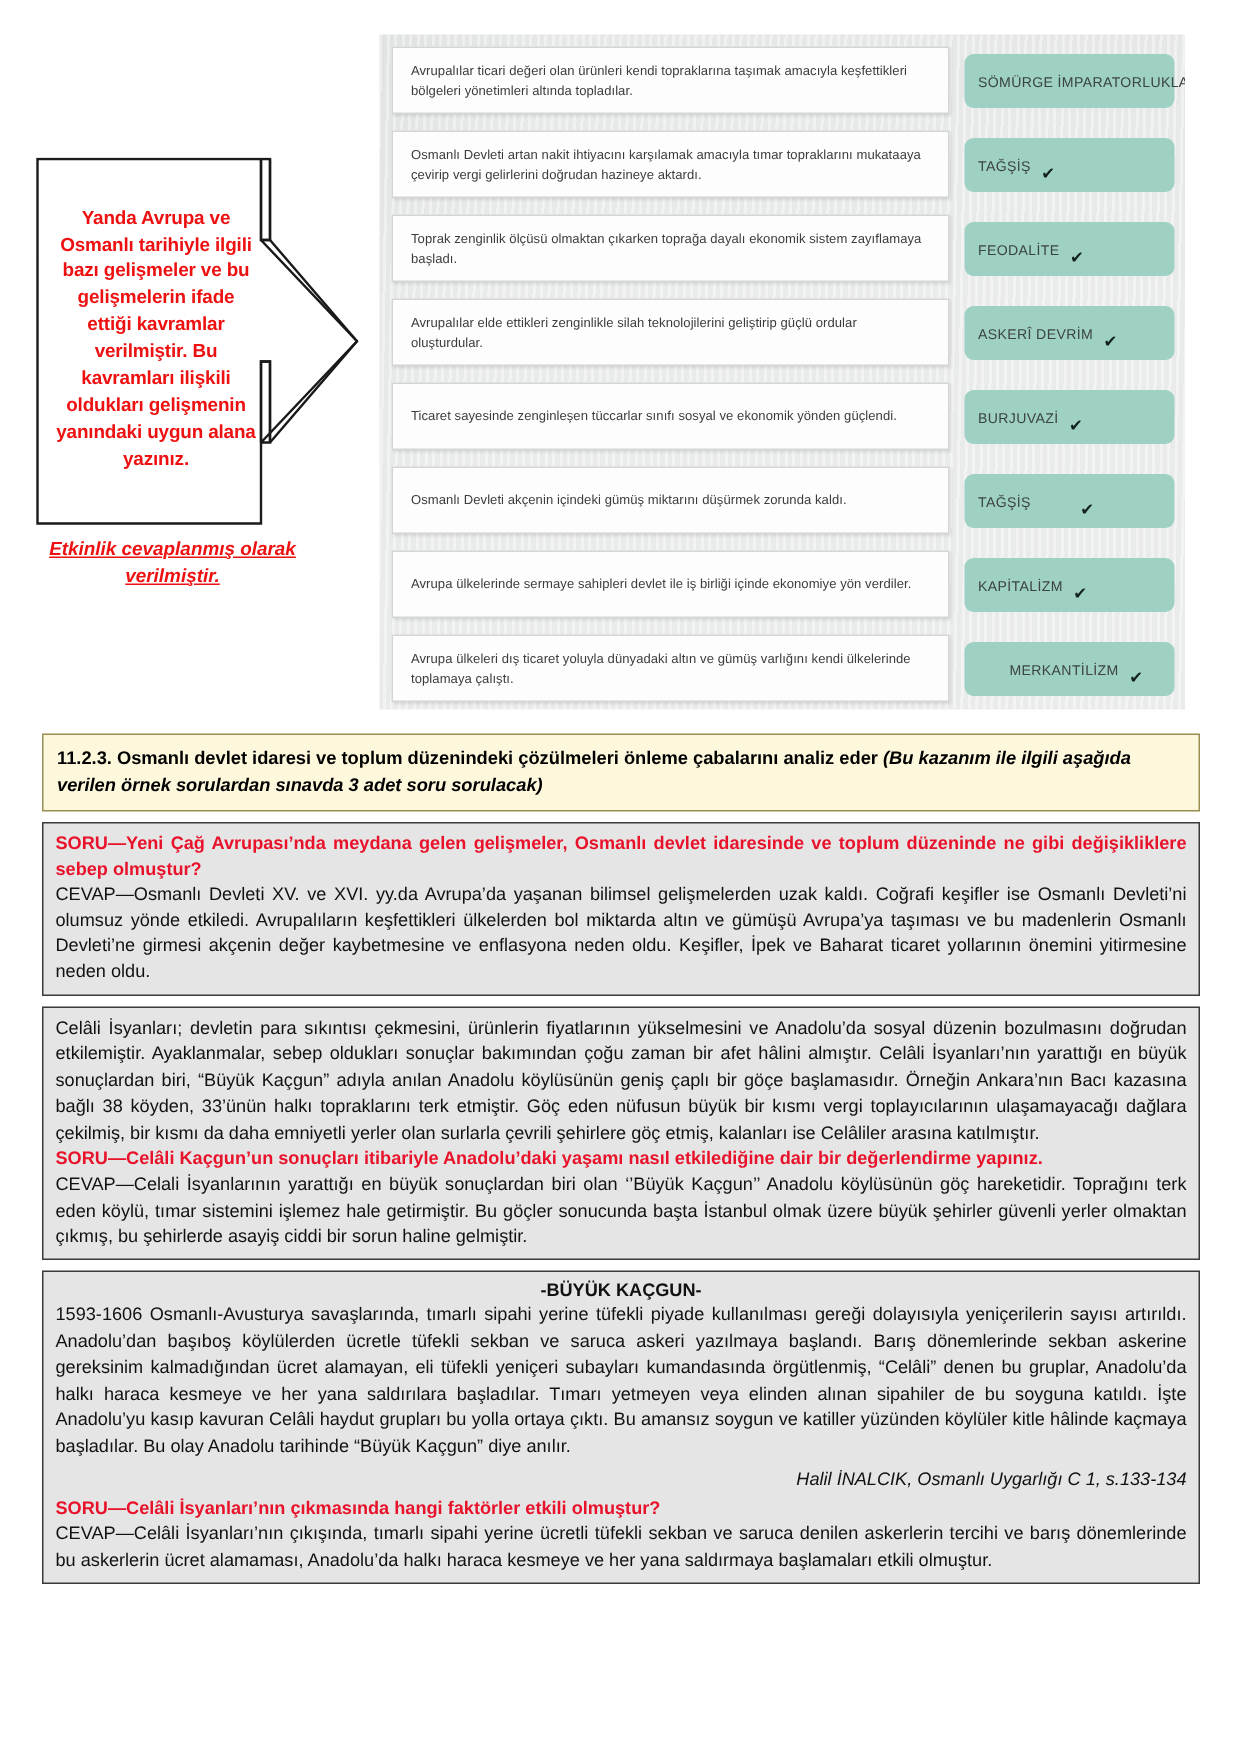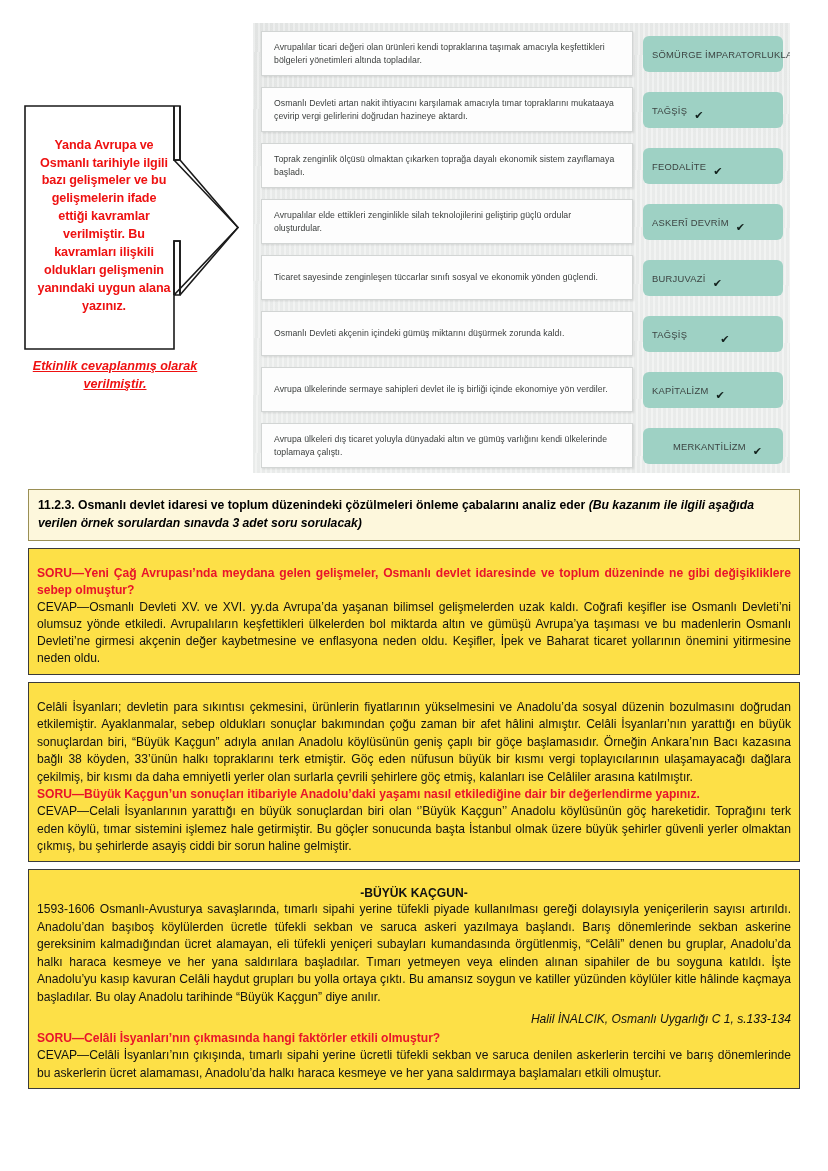--- a/index.html
+++ b/index.html
@@ -160,22 +160,22 @@
   
   #doc {
     position: absolute;
     left: 28px;
     top: 489px;
     width: 772px;
   }
   .doc-box {
     border: 1px solid #3b3b3b;
     box-sizing: border-box;
-    padding: 16px 8px 6px 8px;
-    background: #fde047;
+    padding: 5px 8px 6px 8px;
+    background: #e5e5e5;
     margin-bottom: 7px;
   }
   #kazanim-box {
     background: #fdf7dc;
     border: 1px solid #9a8f55;
     padding: 6px 9px 7px 9px;
   }
   .kz {
     font-family: "Liberation Sans", sans-serif;
     font-size: 12.2px;
@@ -335,21 +335,21 @@
     <div class="kz"><span>11.2.3. Osmanlı devlet idaresi ve toplum düzenindeki çözülmeleri önleme çabalarını analiz eder </span><span class="ital">(Bu kazanım ile ilgili aşağıda verilen örnek sorulardan sınavda 3 adet soru sorulacak)</span></div>
   </div>
 
   <div class="doc-box">
     <p class="q">SORU—Yeni Çağ Avrupası’nda meydana gelen gelişmeler, Osmanlı devlet idaresinde ve toplum düzeninde ne gibi değişikliklere sebep olmuştur?</p>
     <p class="a">CEVAP—Osmanlı Devleti XV. ve XVI. yy.da Avrupa’da yaşanan bilimsel gelişmelerden uzak kaldı. Coğrafi keşifler ise Osmanlı Devleti’ni olumsuz yönde etkiledi. Avrupalıların keşfettikleri ülkelerden bol miktarda altın ve gümüşü Avrupa’ya taşıması ve bu madenlerin Osmanlı Devleti’ne girmesi akçenin değer kaybetmesine ve enflasyona neden oldu. Keşifler, İpek ve Baharat ticaret yollarının önemini yitirmesine neden oldu.</p>
   </div>
 
   <div class="doc-box">
     <p class="p">Celâli İsyanları; devletin para sıkıntısı çekmesini, ürünlerin fiyatlarının yükselmesini ve Anadolu’da sosyal düzenin bozulmasını doğrudan etkilemiştir. Ayaklanmalar, sebep oldukları sonuçlar bakımından çoğu zaman bir afet hâlini almıştır. Celâli İsyanları’nın yarattığı en büyük sonuçlardan biri, “Büyük Kaçgun” adıyla anılan Anadolu köylüsünün geniş çaplı bir göçe başlamasıdır. Örneğin Ankara’nın Bacı kazasına bağlı 38 köyden, 33’ünün halkı topraklarını terk etmiştir. Göç eden nüfusun büyük bir kısmı vergi toplayıcılarının ulaşamayacağı dağlara çekilmiş, bir kısmı da daha emniyetli yerler olan surlarla çevrili şehirlere göç etmiş, kalanları ise Celâliler arasına katılmıştır.</p>
-    <p class="q">SORU—Büyük Kaçgun’un sonuçları itibariyle Anadolu’daki yaşamı nasıl etkilediğine dair bir değerlendirme yapınız.</p>
+    <p class="q">SORU—Celâli Kaçgun’un sonuçları itibariyle Anadolu’daki yaşamı nasıl etkilediğine dair bir değerlendirme yapınız.</p>
     <p class="a">CEVAP—Celali İsyanlarının yarattığı en büyük sonuçlardan biri olan ‘’Büyük Kaçgun’’ Anadolu köylüsünün göç hareketidir. Toprağını terk eden köylü, tımar sistemini işlemez hale getirmiştir. Bu göçler sonucunda başta İstanbul olmak üzere büyük şehirler güvenli yerler olmaktan çıkmış, bu şehirlerde asayiş ciddi bir sorun haline gelmiştir.</p>
   </div>
 
   <div class="doc-box">
     <p class="src-title">-BÜYÜK KAÇGUN-</p>
     <p class="p">1593-1606 Osmanlı-Avusturya savaşlarında, tımarlı sipahi yerine tüfekli piyade kullanılması gereği dolayısıyla yeniçerilerin sayısı artırıldı. Anadolu’dan başıboş köylülerden ücretle tüfekli sekban ve saruca askeri yazılmaya başlandı. Barış dönemlerinde sekban askerine gereksinim kalmadığından ücret alamayan, eli tüfekli yeniçeri subayları kumandasında örgütlenmiş, “Celâli” denen bu gruplar, Anadolu’da halkı haraca kesmeye ve her yana saldırılara başladılar. Tımarı yetmeyen veya elinden alınan sipahiler de bu soyguna katıldı. İşte Anadolu’yu kasıp kavuran Celâli haydut grupları bu yolla ortaya çıktı. Bu amansız soygun ve katiller yüzünden köylüler kitle hâlinde kaçmaya başladılar. Bu olay Anadolu tarihinde “Büyük Kaçgun” diye anılır.</p>
     <p class="src-credit">Halil İNALCIK, Osmanlı Uygarlığı C 1, s.133-134</p>
     <p class="q">SORU—Celâli İsyanları’nın çıkmasında hangi faktörler etkili olmuştur?</p>
     <p class="a">CEVAP—Celâli İsyanları’nın çıkışında, tımarlı sipahi yerine ücretli tüfekli sekban ve saruca denilen askerlerin tercihi ve barış dönemlerinde bu askerlerin ücret alamaması, Anadolu’da halkı haraca kesmeye ve her yana saldırmaya başlamaları etkili olmuştur.</p>
   </div>

